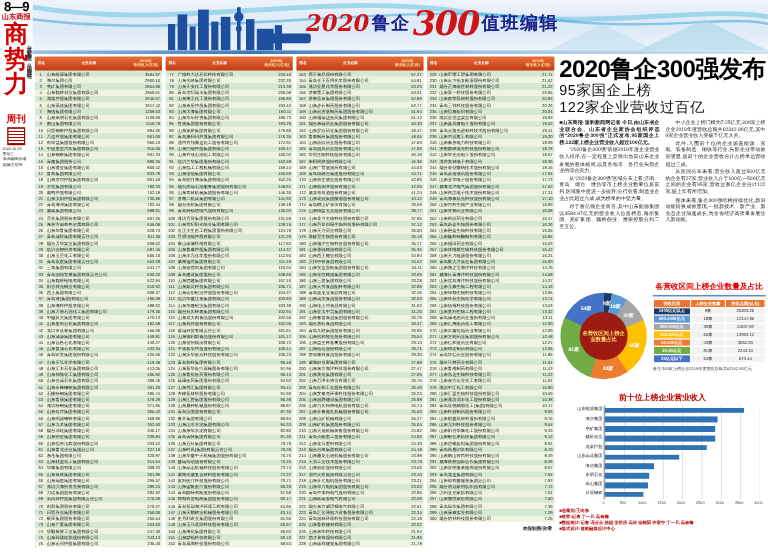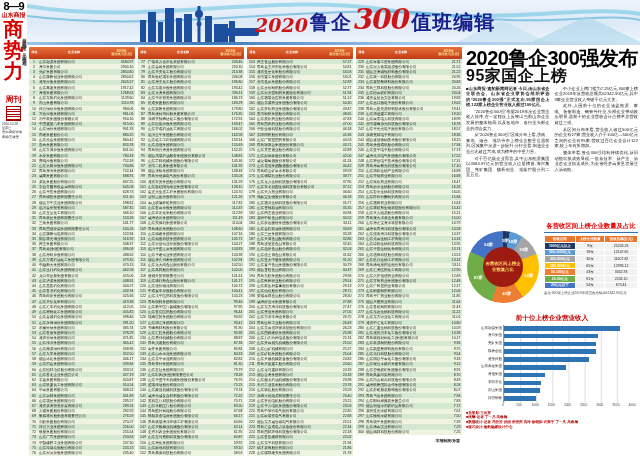--- a/index.html
+++ b/index.html
@@ -14,42 +14,42 @@
   .qr{width:13px;height:13px;margin:2px auto 1px;border:1px solid #a00000;
       background:repeating-linear-gradient(0deg,#b00000 0 1px,#fff 1px 2.5px),
                  repeating-linear-gradient(90deg,rgba(176,0,0,.85) 0 1px,rgba(255,255,255,.55) 1px 2.5px);}
   .mline{font-size:3.2px;color:#333;line-height:4.2px;padding-left:2px;}
   .slogan{position:absolute;top:34px;right:0;writing-mode:vertical-rl;font-size:4.4px;
           letter-spacing:1.6px;color:#3a3a3a;font-weight:bold;}
   
   .banner{position:absolute;left:27px;top:0;width:613px;height:42px;overflow:hidden;
           background:linear-gradient(180deg,#eef3fb 0%,#dce9f6 55%,#eff5fb 100%);}
   .banner svg{position:absolute;left:0;top:0;}
-  .btitle{position:absolute;left:228px;top:3px;display:flex;align-items:flex-end;white-space:nowrap;}
+  .btitle{position:absolute;left:228px;top:3px;display:flex;align-items:center;white-space:nowrap;}
   .bt-num{font-family:"DejaVu Serif",serif;font-style:italic;font-weight:900;color:#cf1418;font-size:19px;}
   .bt-num.big{font-size:28px;letter-spacing:-1px;}
-  .bt-cn{font-weight:900;color:#18218c;font-size:20px;margin:0 2px;letter-spacing:1px;}
+  .bt-cn{font-weight:900;color:#18218c;font-size:15px;margin:0 2px;letter-spacing:1px;}
   .bstrip{position:absolute;left:27px;top:42px;width:613px;height:2.5px;
           background:linear-gradient(90deg,#9cc3e8,#3e77b7 30%,#9cc3e8 60%,#cfe2f3);}
   
   .tablewrap{position:absolute;left:29px;top:47px;width:433px;height:409px;display:flex;gap:3px;}
   .tgroup{flex:1;display:flex;flex-direction:column;}
   .thead{height:12px;background:linear-gradient(180deg,#e8703a,#c13a12);display:flex;align-items:center;border-radius:1px;}
   .thead .h{color:#fff;text-align:center;font-size:3.1px;line-height:3.5px;font-weight:bold;}
   .h-rank{width:11px;} .h-name{flex:1;} .h-rev{width:27px;color:#ffe599 !important;}
   .trow{height:5.22px;display:flex;align-items:center;overflow:hidden;}
   .trow.a{background:#d5e8d2;} .trow.b{background:#eef4e0;}
   .c-rank{width:10px;text-align:center;font-size:3.5px;color:#222;flex:none;}
   .c-name{flex:1;font-size:3.6px;color:#101010;white-space:nowrap;overflow:hidden;}
   .c-rev{width:25px;text-align:right;padding-right:1.5px;font-size:3.5px;color:#222;flex:none;}
   .tfoot{margin-top:3px;text-align:right;font-size:3.9px;font-weight:bold;color:#222;padding-right:2px;}
   
   .sidebar{position:absolute;left:466px;top:47px;width:172px;height:411px;}
   .headline{font-size:20px;font-weight:900;color:#000;letter-spacing:-0.5px;line-height:22px;white-space:nowrap;}
-  .subhead{font-size:16px;font-weight:700;color:#111;line-height:13.5px;letter-spacing:0.5px;}
+  .subhead{font-size:12px;font-weight:400;color:#111;line-height:13.5px;letter-spacing:0.5px;}
   .article{margin-top:3px;height:134px;column-count:2;column-gap:5px;font-size:4.2px;line-height:5.6px;
            text-align:justify;color:#1a1a1a;overflow:hidden;}
   .article p{margin:0 0 1px;text-indent:2em;}
   .article p.lead{font-weight:bold;text-indent:0;}
   
   .pie-sec{margin-top:2px;height:89px;display:flex;}
   .pie-wrap{width:78px;position:relative;flex:none;}
   .pie{position:absolute;left:1px;top:9px;width:72px;height:72px;border-radius:50%;}
   .pie-center{position:absolute;left:17px;top:25px;width:40px;height:40px;border-radius:50%;background:#9e1b12;
               color:#ffd966;font-size:4.4px;font-weight:bold;line-height:5.2px;display:flex;align-items:center;
@@ -1653,20 +1653,21 @@
       <span class="c-name">烟台德邦科技股份有限公司</span>
       <span class="c-rev">7.25</span>
         </div>
         <div class="tfoot">本报制图/孙雪</div>
       </div>
     </div>
 
   <div class="sidebar">
     <div class="headline">2020鲁企300强发布</div>
     <div class="subhead">95家国企上榜</div>
+    <div class="subhead">122家企业营收过百亿</div>
     <div class="article">
         <p class="lead">■山东商报·速豹新闻网记者 今日,由山东省企业联合会、山东省企业家协会组织评选的“2020鲁企300强”正式发布,95家国企上榜,122家上榜企业营业收入超过100亿元。</p>
         <p>“2020鲁企300强”依据2019年度企业营业收入排序,在一定程度上反映出当前山东企业发展的整体格局,以及各地市、各行业头部企业的综合实力。</p>
         <p>从“2020鲁企300强”区域分布上看,济南、青岛、烟台、潍坊等市上榜企业数量位居前列,区域集中度进一步提升;分行业看,制造业企业占比超过六成,成为榜单的中坚力量。</p>
         <p>对于百亿级企业而言,其中山东能源集团以3584.97亿元的营业收入位居榜首,海尔集团、兖矿集团、魏桥创业、潍柴控股分列二至五位。</p>
         <p>中小企业上榜门槛为7.25亿元,300家上榜企业2019年度营收总额共62342.90亿元,其中9家企业营业收入突破千亿元大关。</p>
         <p>此外,入围前十位的企业涵盖能源、家电、装备制造、钢铁等行业,头部企业带动效应明显,居前十的企业营收合计占榜单总营收超过三成。</p>
         <p>从区间分布来看,营业收入超过500亿元的企业有27家;营业收入介于100亿—500亿元之间的企业有95家,营收过百亿企业合计122家,较上年有所增加。</p>
         <p>整体来看,鲁企300强结构持续优化,新旧动能转换成效显现,一批新技术、新产业、新业态企业加速成长,为全省经济高质量发展注入新动能。</p>
       </div>

